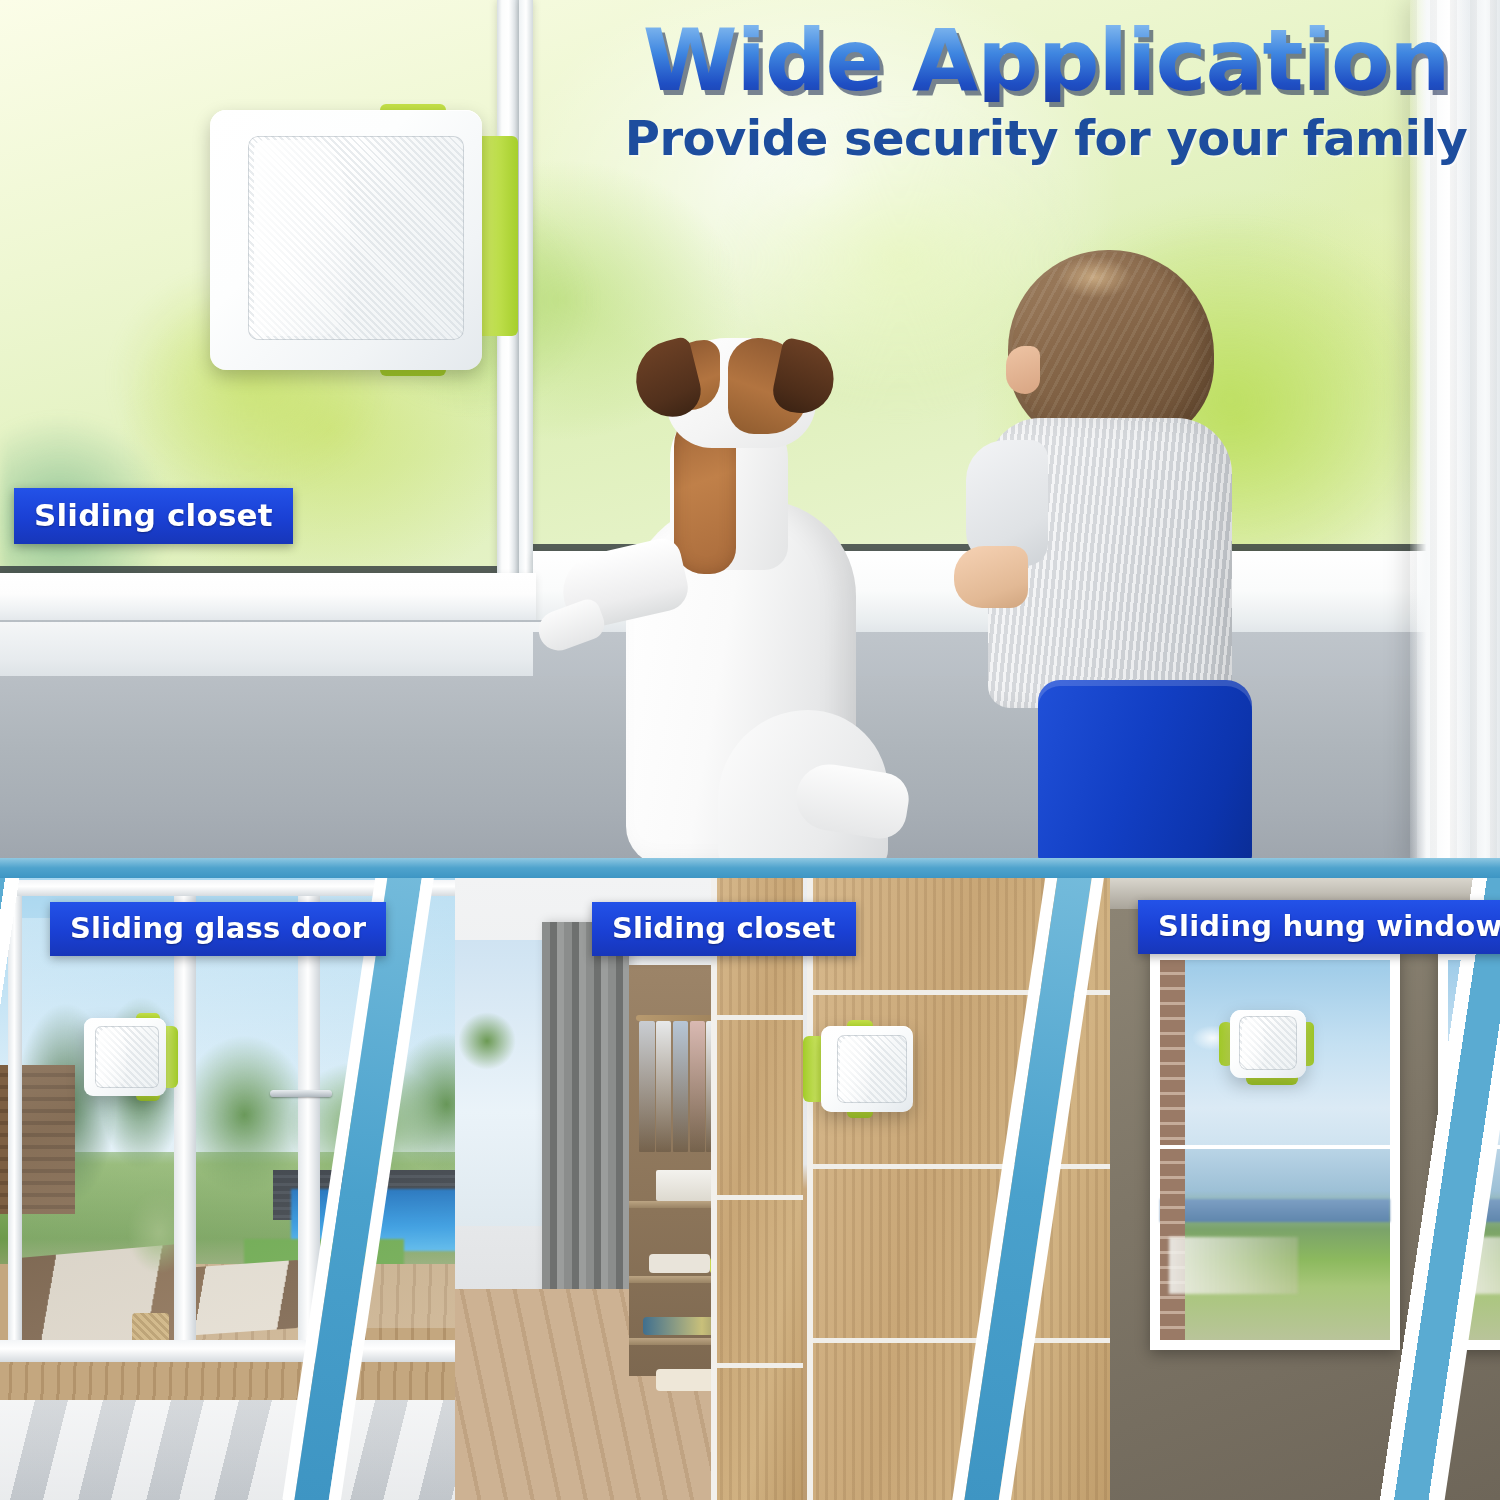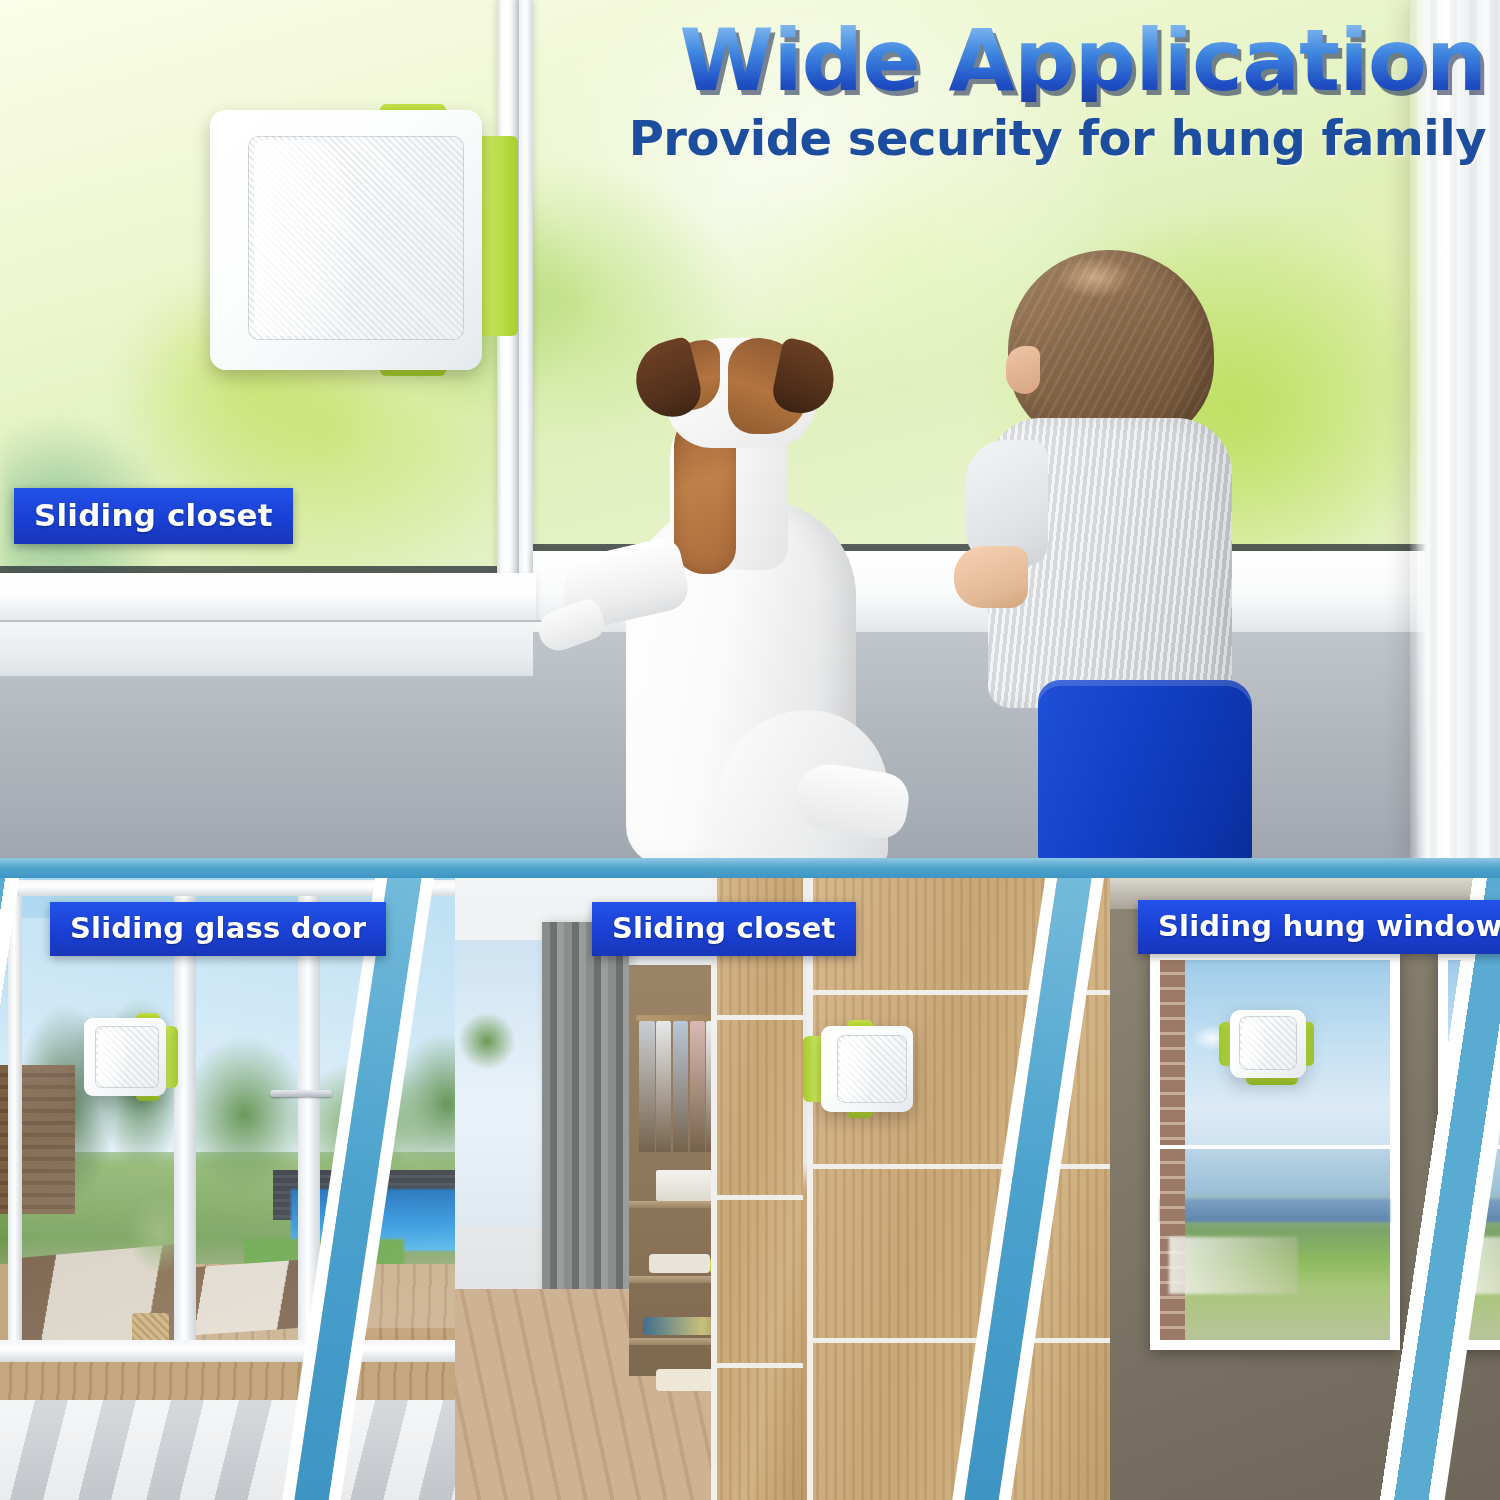--- a/index.html
+++ b/index.html
@@ -144,21 +144,21 @@
       background: linear-gradient(90deg,#b9dc3c,#c9e65a 45%,#a6cf2c); }
   #lock-hero .body  { left: 0;   top: 0;   width: 272px; height: 260px; }
   #lock-hero .panel { left: 38px; top: 26px; width: 216px; height: 204px; }
   #lock-hero .gloss { left: 44px; top: 30px; width: 96px;  height: 196px; }
 
   
   .title-wrap {
     position: absolute;
     right: 14px; top: 18px;
     width: 880px;
-    text-align: right;
+    text-align: center;
   }
   .title-main {
     margin: 0;
     font-family: "DejaVu Sans", sans-serif;
     font-size: 86px;
     font-weight: bold;
     line-height: .98;
     letter-spacing: -1px;
     background: linear-gradient(180deg,#8ec2f2 0%, #3f86e0 42%, #1f4fc4 78%, #1b3fa8 100%);
     -webkit-background-clip: text;
@@ -488,21 +488,21 @@
       <div class="strap bottom"></div>
       <div class="strap side"></div>
       <div class="body">
         <div class="panel"></div>
         <div class="gloss"></div>
       </div>
     </div>
 
     <div class="title-wrap">
       <h1 class="title-main">Wide Application</h1>
-      <p class="title-sub">Provide security for hung family</p>
+      <p class="title-sub">Provide security for your family</p>
     </div>
 
     <div class="badge" id="badge-hero">Sliding closet</div>
   </div>
 
   <div class="divider-band"></div>
   <div class="divider-white"></div>
 
   <div class="bottom-row">
 

